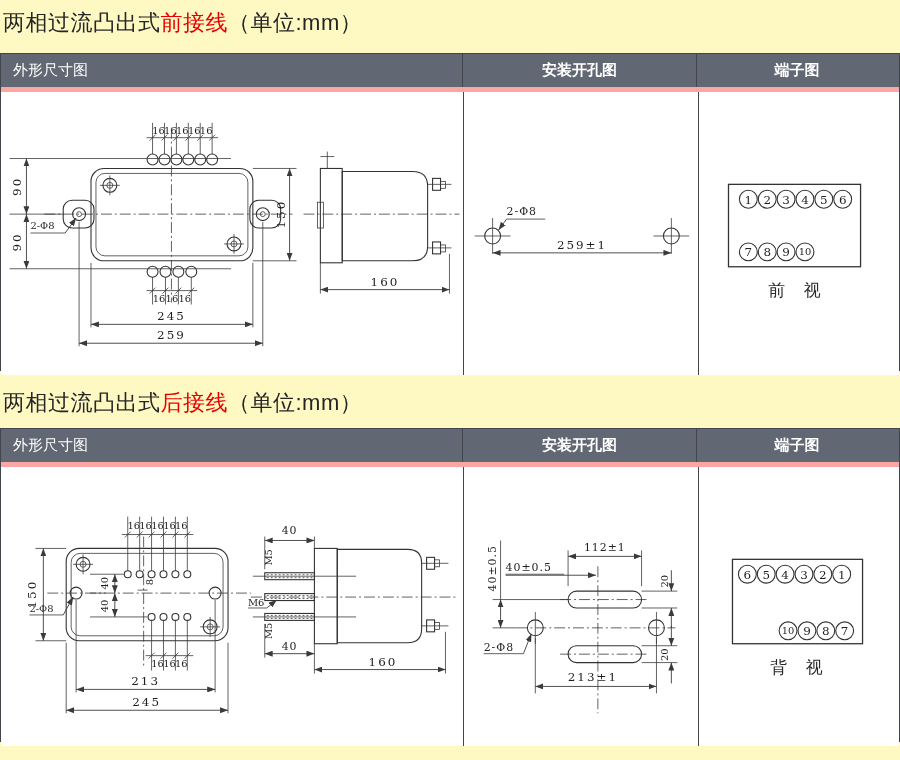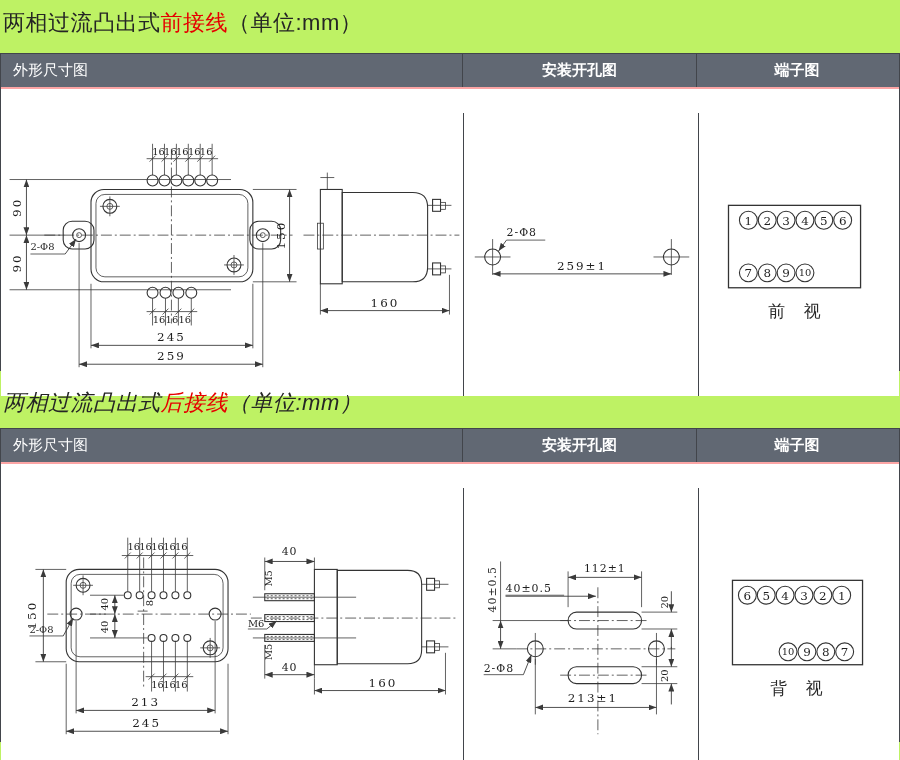--- a/index.html
+++ b/index.html
@@ -1,23 +1,23 @@
 <!DOCTYPE html>
 <html><head>
 <meta charset="utf-8">
 <style>
   html,body{margin:0;padding:0;background:#fff;}
-  #page{position:relative;width:900px;height:760px;background:#bef264;
+  #page{position:relative;width:900px;height:760px;background:#fef9c3;
         font-family:"Liberation Sans",sans-serif;overflow:hidden;}
   .title{position:absolute;left:3px;font-size:22px;line-height:30px;color:#252525;
          letter-spacing:0.5px;white-space:nowrap;}
   .title .hl{color:#e60000;}
   .tbl{position:absolute;left:0;width:900px;border:1px solid #42454b;box-sizing:border-box;background:#fff;}
-  .thead{display:flex;height:33px;background:#616873;border-bottom:2px solid #fca5a5;}
-  .tbody{display:flex;margin-top:24px;}
+  .thead{display:flex;height:33px;background:#616873;border-bottom:5px solid #fca5a5;}
+  .tbody{display:flex;}
   .hc{color:#fff;font-size:15px;display:flex;align-items:center;box-sizing:border-box;}
   .c1{width:462px;border-right:1px solid #42454b;}
   .c2{width:234px;border-right:1px solid #42454b;}
   .c3{width:200px;}
   .hc.c1{padding-left:12px;justify-content:flex-start;}
   .hc.c2,.hc.c3{justify-content:center;font-weight:bold;}
   .cell{position:relative;background:#fff;}
   svg{display:block;}
   .ln{stroke:#333;stroke-width:1.1;fill:none;}
   .tn{stroke:#3a3a3a;stroke-width:0.8;fill:none;}
@@ -208,21 +208,21 @@
               <text class="num" x="87" y="165.5" text-anchor="middle">9</text>
           <circle class="ln" cx="106" cy="161" r="9"></circle>
               <text class="num10" x="106" y="164.5" text-anchor="middle">10</text>
         </g>
         <text class="cap" x="99" y="205" text-anchor="middle">前 视</text>
       </svg>
       </div>
     </div>
   </div>
 
-  <div class="title" style="top:388px;font-style:italic;">
+  <div class="title" style="top:388px;">
     <span>两相过流凸出式</span><span class="hl">后接线</span><span>（单位:mm）</span>
   </div>
 
   <div class="tbl" style="top:428px;height:314px;">
     <div class="thead">
       <div class="hc c1">外形尺寸图</div>
       <div class="hc c2">安装开孔图</div>
       <div class="hc c3">端子图</div>
     </div>
     <div class="tbody">

